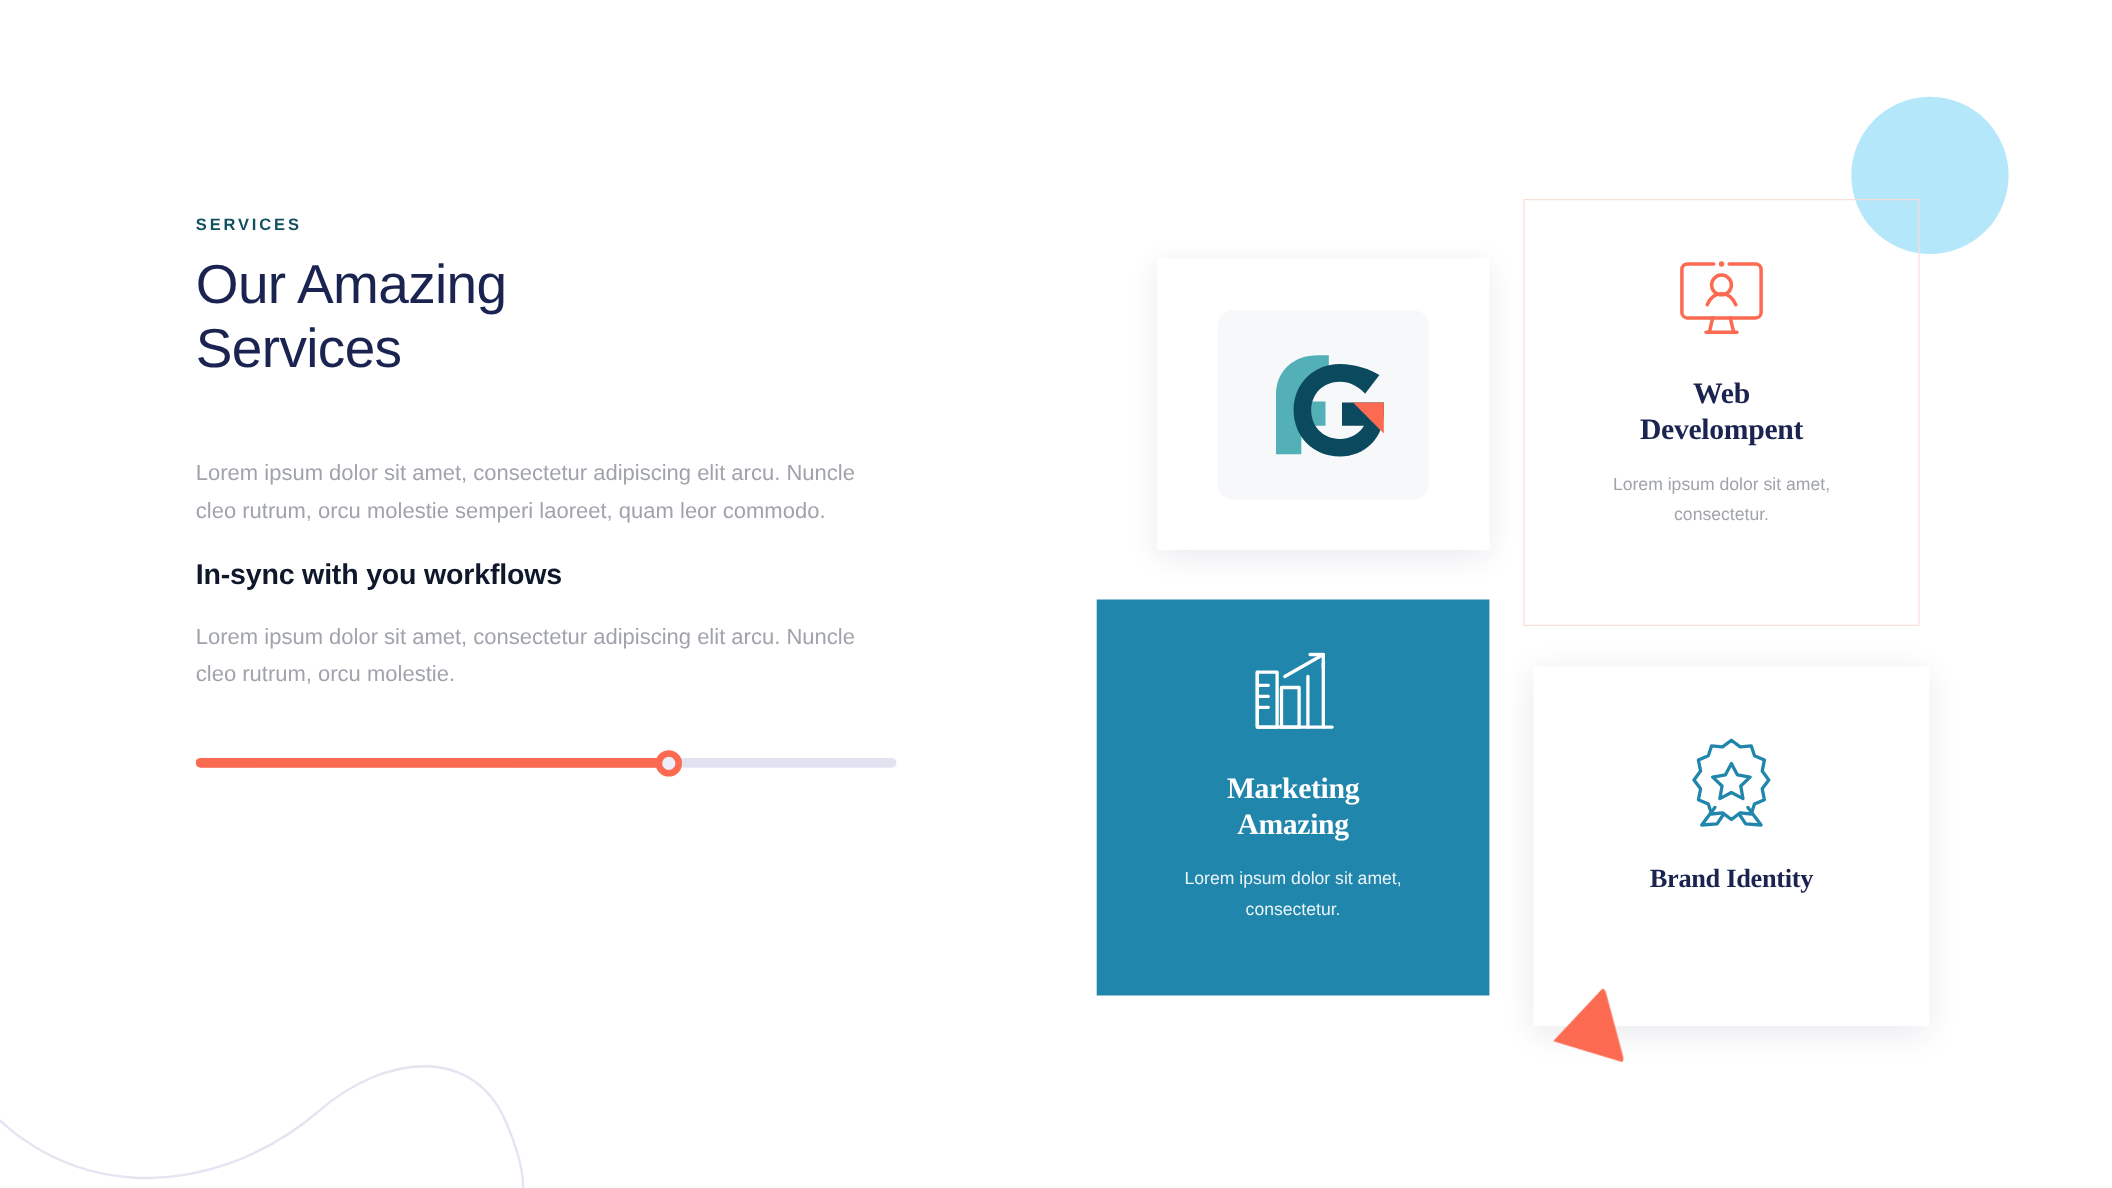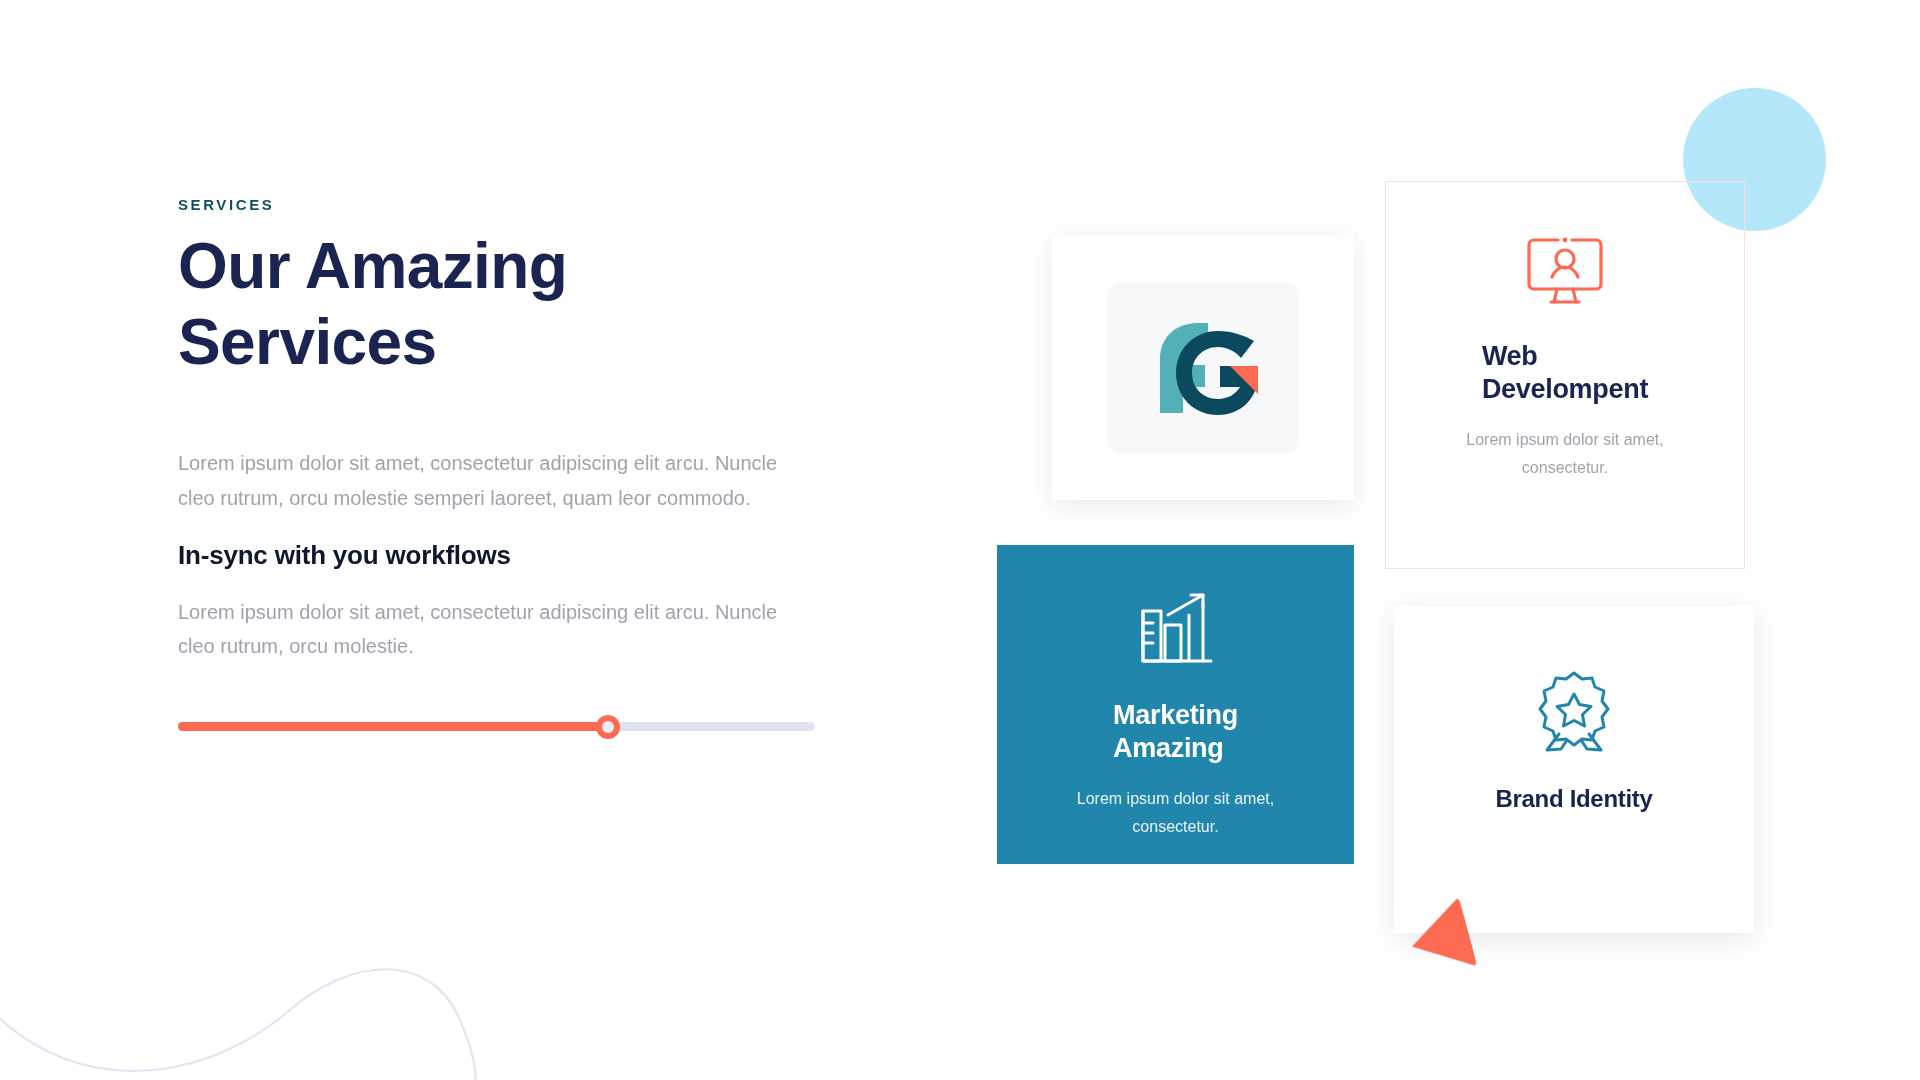--- a/index.html
+++ b/index.html
@@ -25,21 +25,21 @@
     filter:drop-shadow(0 0 0.5px rgba(0,0,0,0));
   }
 
   
   .left { position:absolute; left:178px; top:196px; width:640px; }
   .eyebrow {
     font-size:15px; font-weight:bold; letter-spacing:2.6px;
     color:#10505F; margin-bottom:16px;
   }
   .headline {
-    font-size:64px; font-weight:bold; line-height:1.18;
+    font-size:50px; font-weight:normal; line-height:1.18;
     color:#1B2450; letter-spacing:-0.6px; margin-bottom:0;
   }
   .headline .l2 { display:block; }
   .body-text {
     font-size:20px; line-height:1.74; color:#A0A3AB;
     margin-top:66px; width:625px;
   }
   .subhead {
     font-size:26px; font-weight:bold; color:#0f172a;
     margin-top:24px; letter-spacing:-0.2px;
@@ -81,37 +81,37 @@
   }
 
   .card-web {
     left:1385px; top:181px; width:360px; height:388px;
     border:1px solid #FBDCD6; background:transparent;
     display:flex; flex-direction:column; align-items:center;
     justify-content:flex-start; padding-top:50px;
   }
 
   .card-marketing {
-    left:997px; top:545px; width:357px; height:319px;
+    left:997px; top:545px; width:357px; height:360px;
     background:#2186AB;
     display:flex; flex-direction:column; align-items:center;
     justify-content:flex-start; padding-top:48px;
   }
 
   .card-brand {
     left:1394px; top:606px; width:360px; height:327px;
     background:#fff; box-shadow:0 6px 28px rgba(27,36,80,0.10);
     display:flex; flex-direction:column; align-items:center;
     justify-content:flex-start; padding-top:62px;
   }
 
   .card-icon { margin-bottom:26px; }
   .card-title {
     font-size:27px; font-weight:bold; line-height:1.22;
-    color:#1B2450; letter-spacing:-0.3px;
+    color:#1B2450; text-align:center; letter-spacing:-0.3px;font-family:Liberation Serif, serif;
   }
   .card-title .l2 { display:block; }
   .card-desc {
     font-size:16px; line-height:1.78; color:#A0A3AB;
     text-align:center; margin-top:20px; max-width:270px;
   }
   .card-marketing .card-title { color:#ffffff; }
   .card-marketing .card-desc { color:#EAF4F9; max-width:260px; }
   .card-brand .card-title { font-size:24px; }
 </style>

